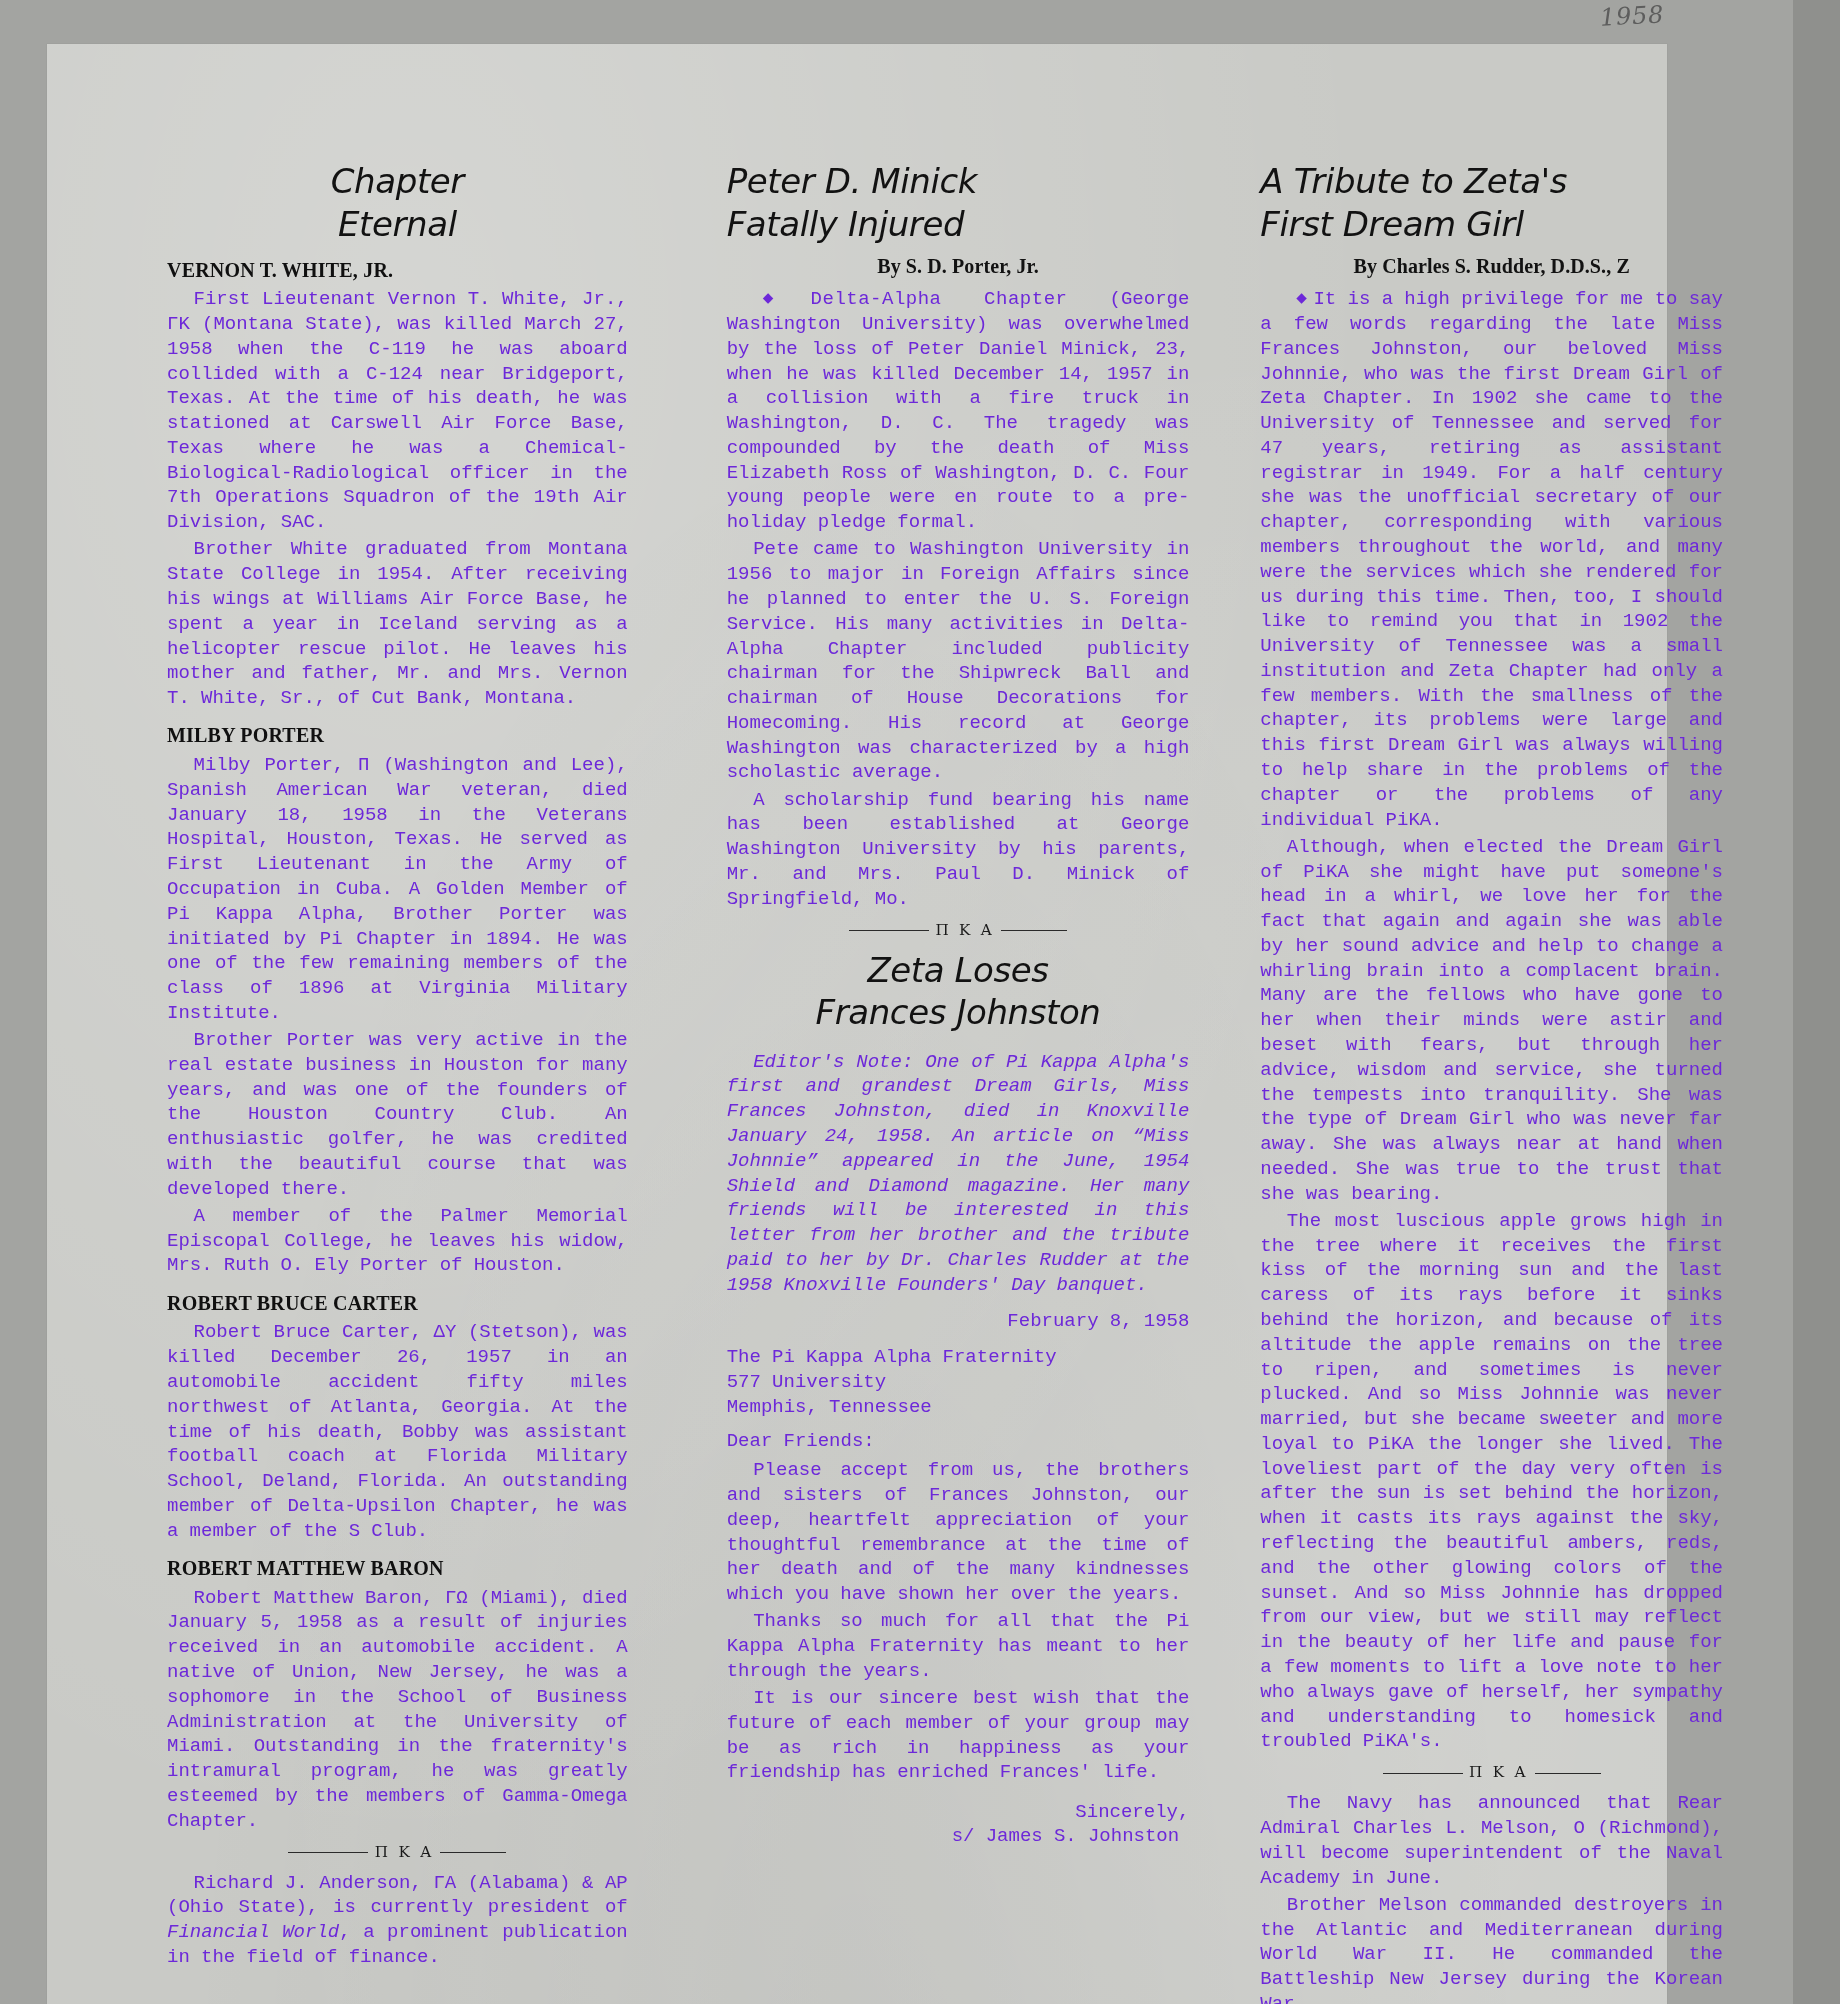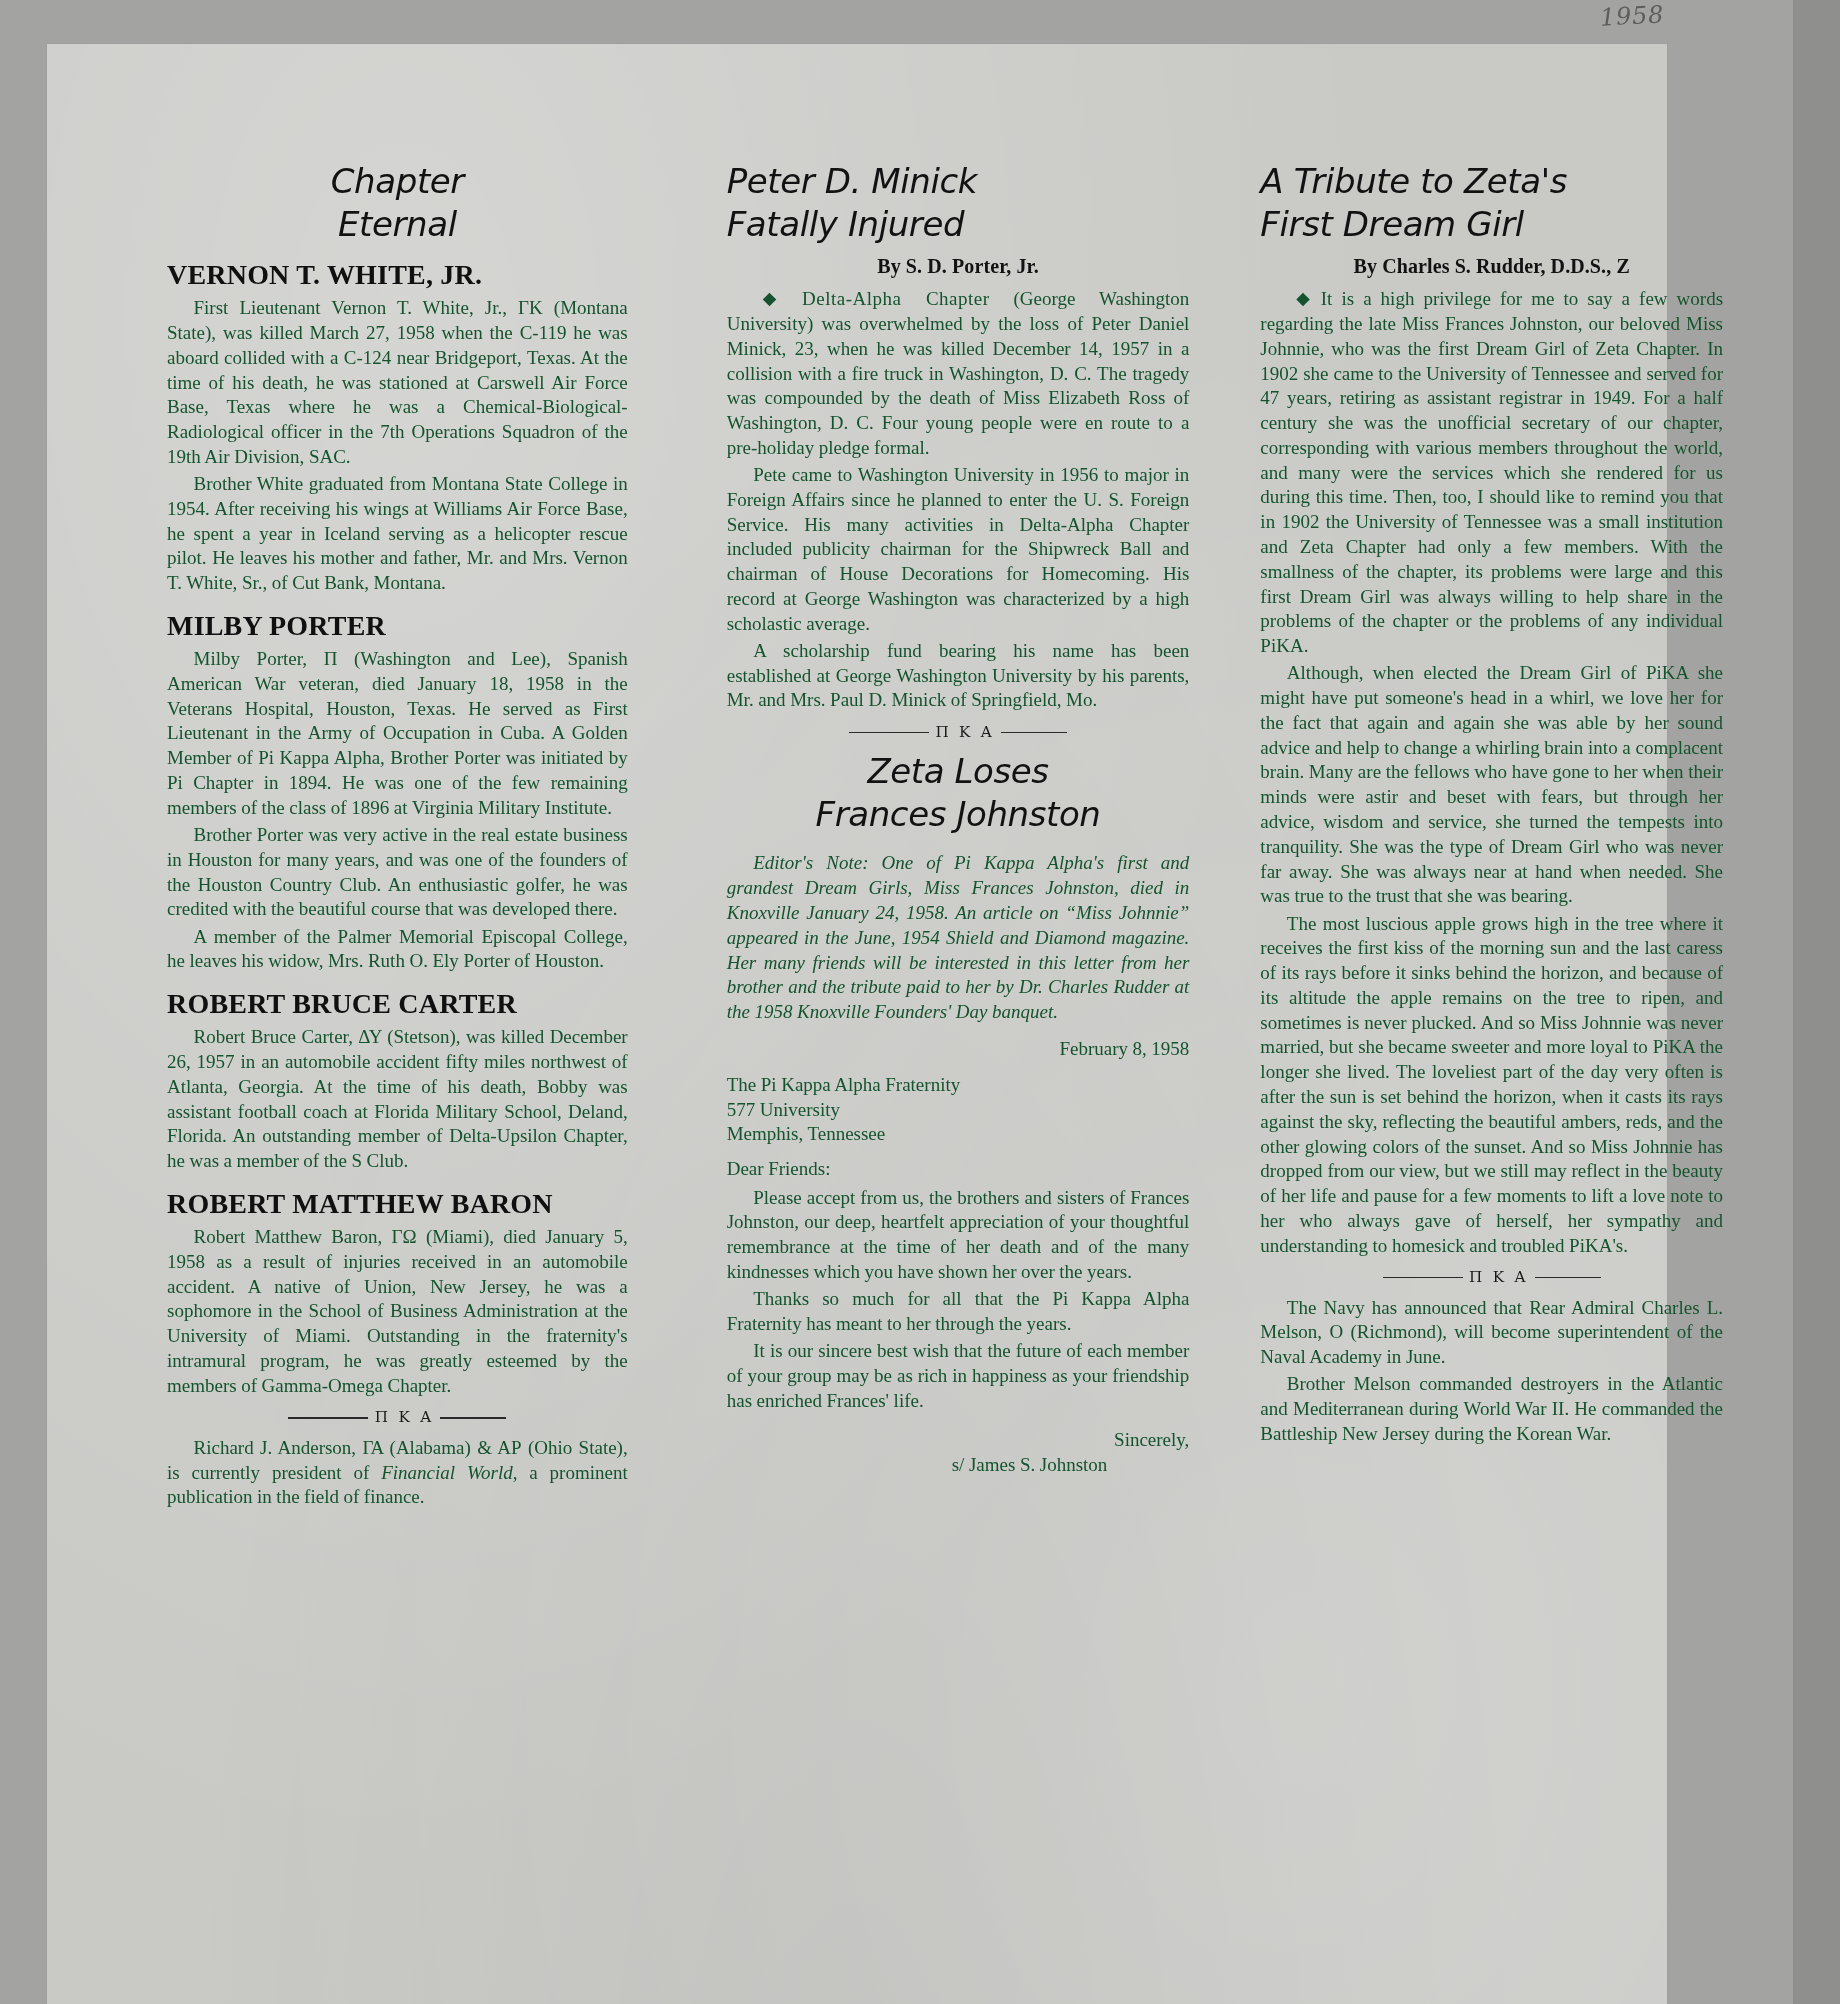--- a/index.html
+++ b/index.html
@@ -87,31 +87,31 @@
     font-size:20px;
     text-align:center;
     color:#121212;
     margin:1.6px 0 8.8px 0;
     letter-spacing:0.1px;
   }
 
   .subhead{
     font-family:"Liberation Serif", serif;
     font-weight:bold;
-    font-size:28px;
+    font-size:20px;
     color:#101010;
     margin:13.6px 0 5.6px 0;
     letter-spacing:0.2px;
   }
 
   p.body{
-    font-family:Liberation Serif, serif;
+    font-family:Liberation Mono, monospace;
     font-size:19px;
     line-height:1.305;
-    color:#14532d;
+    color:#6d28d9;
     margin:0 0 2.4px 0;
     text-align:justify;
     text-indent:26.5px;
     -webkit-hyphens:none;hyphens:none;
     word-spacing:-0.2px;
   }
   p.body.first{text-indent:36px;}
   p.italic{
     font-style:italic;
     text-indent:26.5px;

